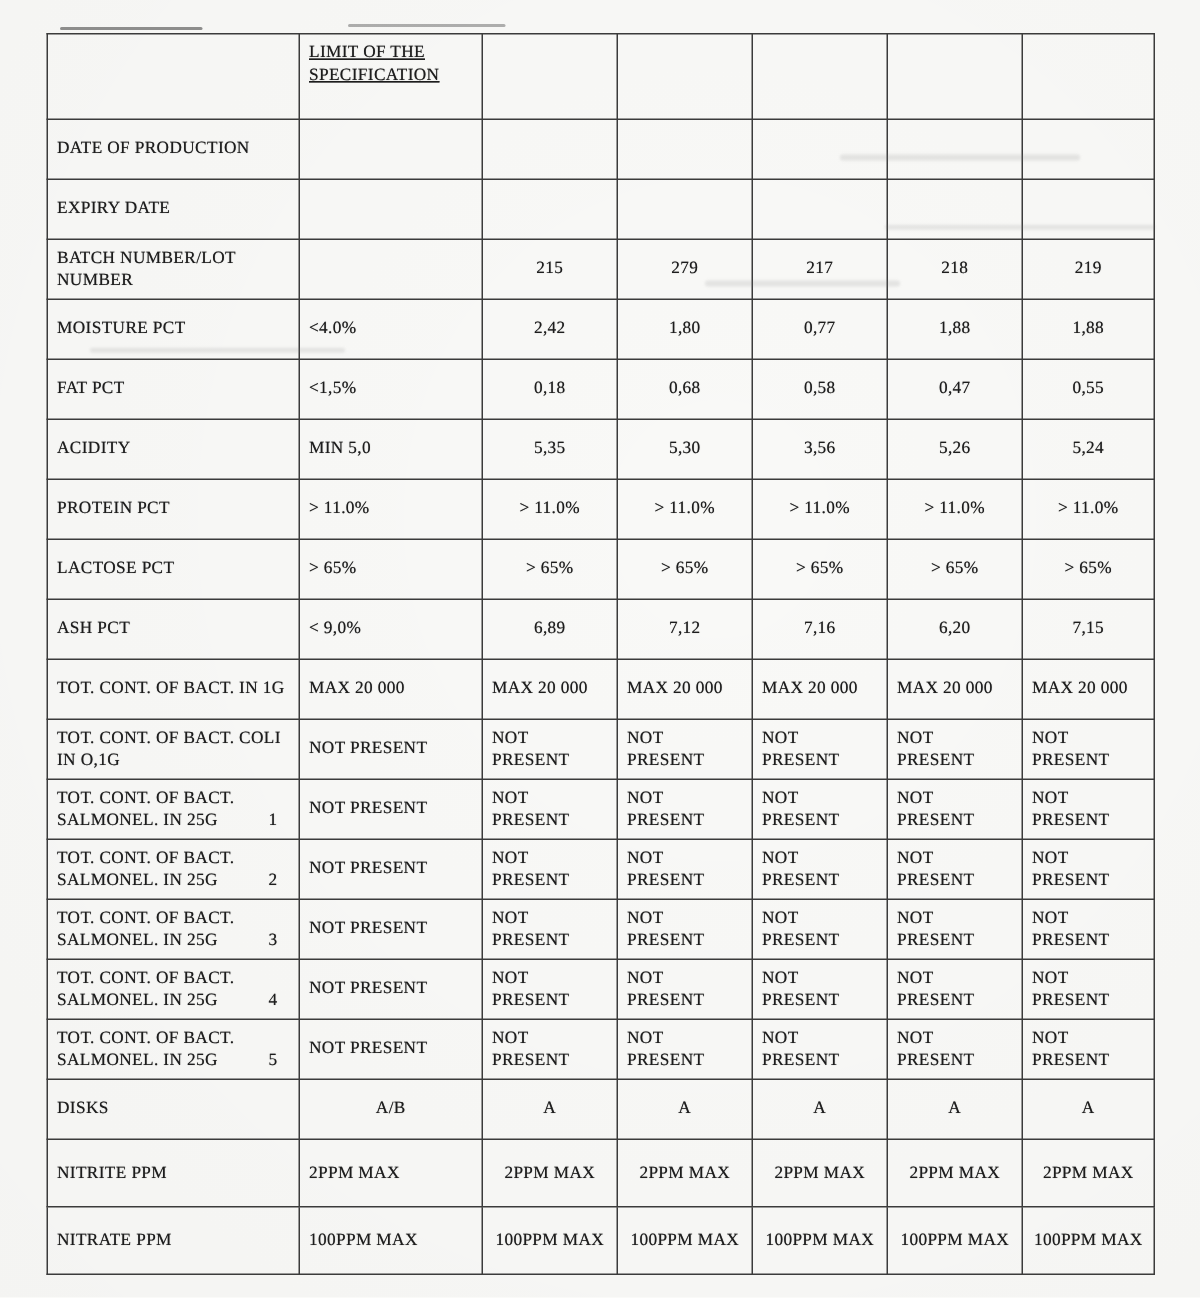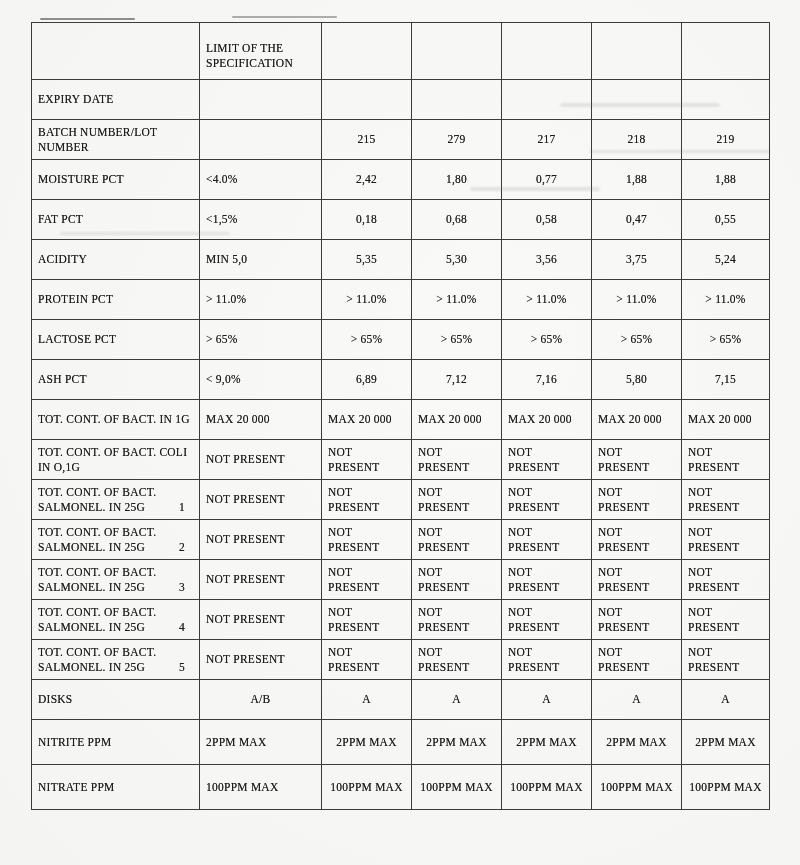--- a/index.html
+++ b/index.html
@@ -33,21 +33,21 @@
     padding: 2px 6px;
     font-size: 11.5px;
     line-height: 1.3;
     letter-spacing: 0.25px;
     vertical-align: middle;
     text-shadow: 0 0 0.5px rgba(30,30,30,0.7);
     overflow: hidden;
   }
   table.spec tr { height: 40px; }
   table.spec tr.kind-header { height: 57px; }
-  table.spec tr.kind-header td { vertical-align: top; padding-top: 18px; }
+  table.spec tr.kind-header td { vertical-align: top; padding-top: 5px; text-decoration: underline; }
   table.spec tr.kind-tall { height: 45px; }
   td.label-cell { font-size: 11px; padding-left: 8px; }
   .lblwrap {
     display: flex;
     justify-content: space-between;
     align-items: flex-end;
     width: 100%;
   }
   .lbl { flex: 1 1 auto; }
   .idx { flex: 0 0 auto; padding-right: 8px; }
@@ -97,20 +97,33 @@
           <td class="limit-cell al-left">LIMIT OF THE SPECIFICATION</td>
           <td class="value-cell al-center"></td>
           <td class="value-cell al-center"></td>
           <td class="value-cell al-center"></td>
           <td class="value-cell al-center"></td>
           <td class="value-cell al-center"></td>
         </tr>
         <tr class="kind-blank">
           <td class="label-cell al-left">
             <div class="lblwrap">
+              <span class="lbl">DATE OF PRODUCTION</span>
+            </div>
+          </td>
+          <td class="limit-cell al-left"></td>
+          <td class="value-cell al-center"></td>
+          <td class="value-cell al-center"></td>
+          <td class="value-cell al-center"></td>
+          <td class="value-cell al-center"></td>
+          <td class="value-cell al-center"></td>
+        </tr>
+        <tr class="kind-blank">
+          <td class="label-cell al-left">
+            <div class="lblwrap">
               <span class="lbl">EXPIRY DATE</span>
             </div>
           </td>
           <td class="limit-cell al-left"></td>
           <td class="value-cell al-center"></td>
           <td class="value-cell al-center"></td>
           <td class="value-cell al-center"></td>
           <td class="value-cell al-center"></td>
           <td class="value-cell al-center"></td>
         </tr>
@@ -156,21 +169,21 @@
         <tr class="kind-num">
           <td class="label-cell al-left">
             <div class="lblwrap">
               <span class="lbl">ACIDITY</span>
             </div>
           </td>
           <td class="limit-cell al-left">MIN 5,0</td>
           <td class="value-cell al-center">5,35</td>
           <td class="value-cell al-center">5,30</td>
           <td class="value-cell al-center">3,56</td>
-          <td class="value-cell al-center">3,75</td>
+          <td class="value-cell al-center">5,26</td>
           <td class="value-cell al-center">5,24</td>
         </tr>
         <tr class="kind-num">
           <td class="label-cell al-left">
             <div class="lblwrap">
               <span class="lbl">PROTEIN PCT</span>
             </div>
           </td>
           <td class="limit-cell al-left">&gt; 11.0%</td>
           <td class="value-cell al-center">&gt; 11.0%</td>
@@ -195,21 +208,21 @@
         <tr class="kind-num">
           <td class="label-cell al-left">
             <div class="lblwrap">
               <span class="lbl">ASH PCT</span>
             </div>
           </td>
           <td class="limit-cell al-left">&lt; 9,0%</td>
           <td class="value-cell al-center">6,89</td>
           <td class="value-cell al-center">7,12</td>
           <td class="value-cell al-center">7,16</td>
-          <td class="value-cell al-center">5,80</td>
+          <td class="value-cell al-center">6,20</td>
           <td class="value-cell al-center">7,15</td>
         </tr>
         <tr class="kind-max">
           <td class="label-cell al-left">
             <div class="lblwrap">
               <span class="lbl">TOT. CONT. OF BACT. IN 1G</span>
             </div>
           </td>
           <td class="limit-cell al-left">MAX 20 000</td>
           <td class="value-cell al-left">MAX 20 000</td>

